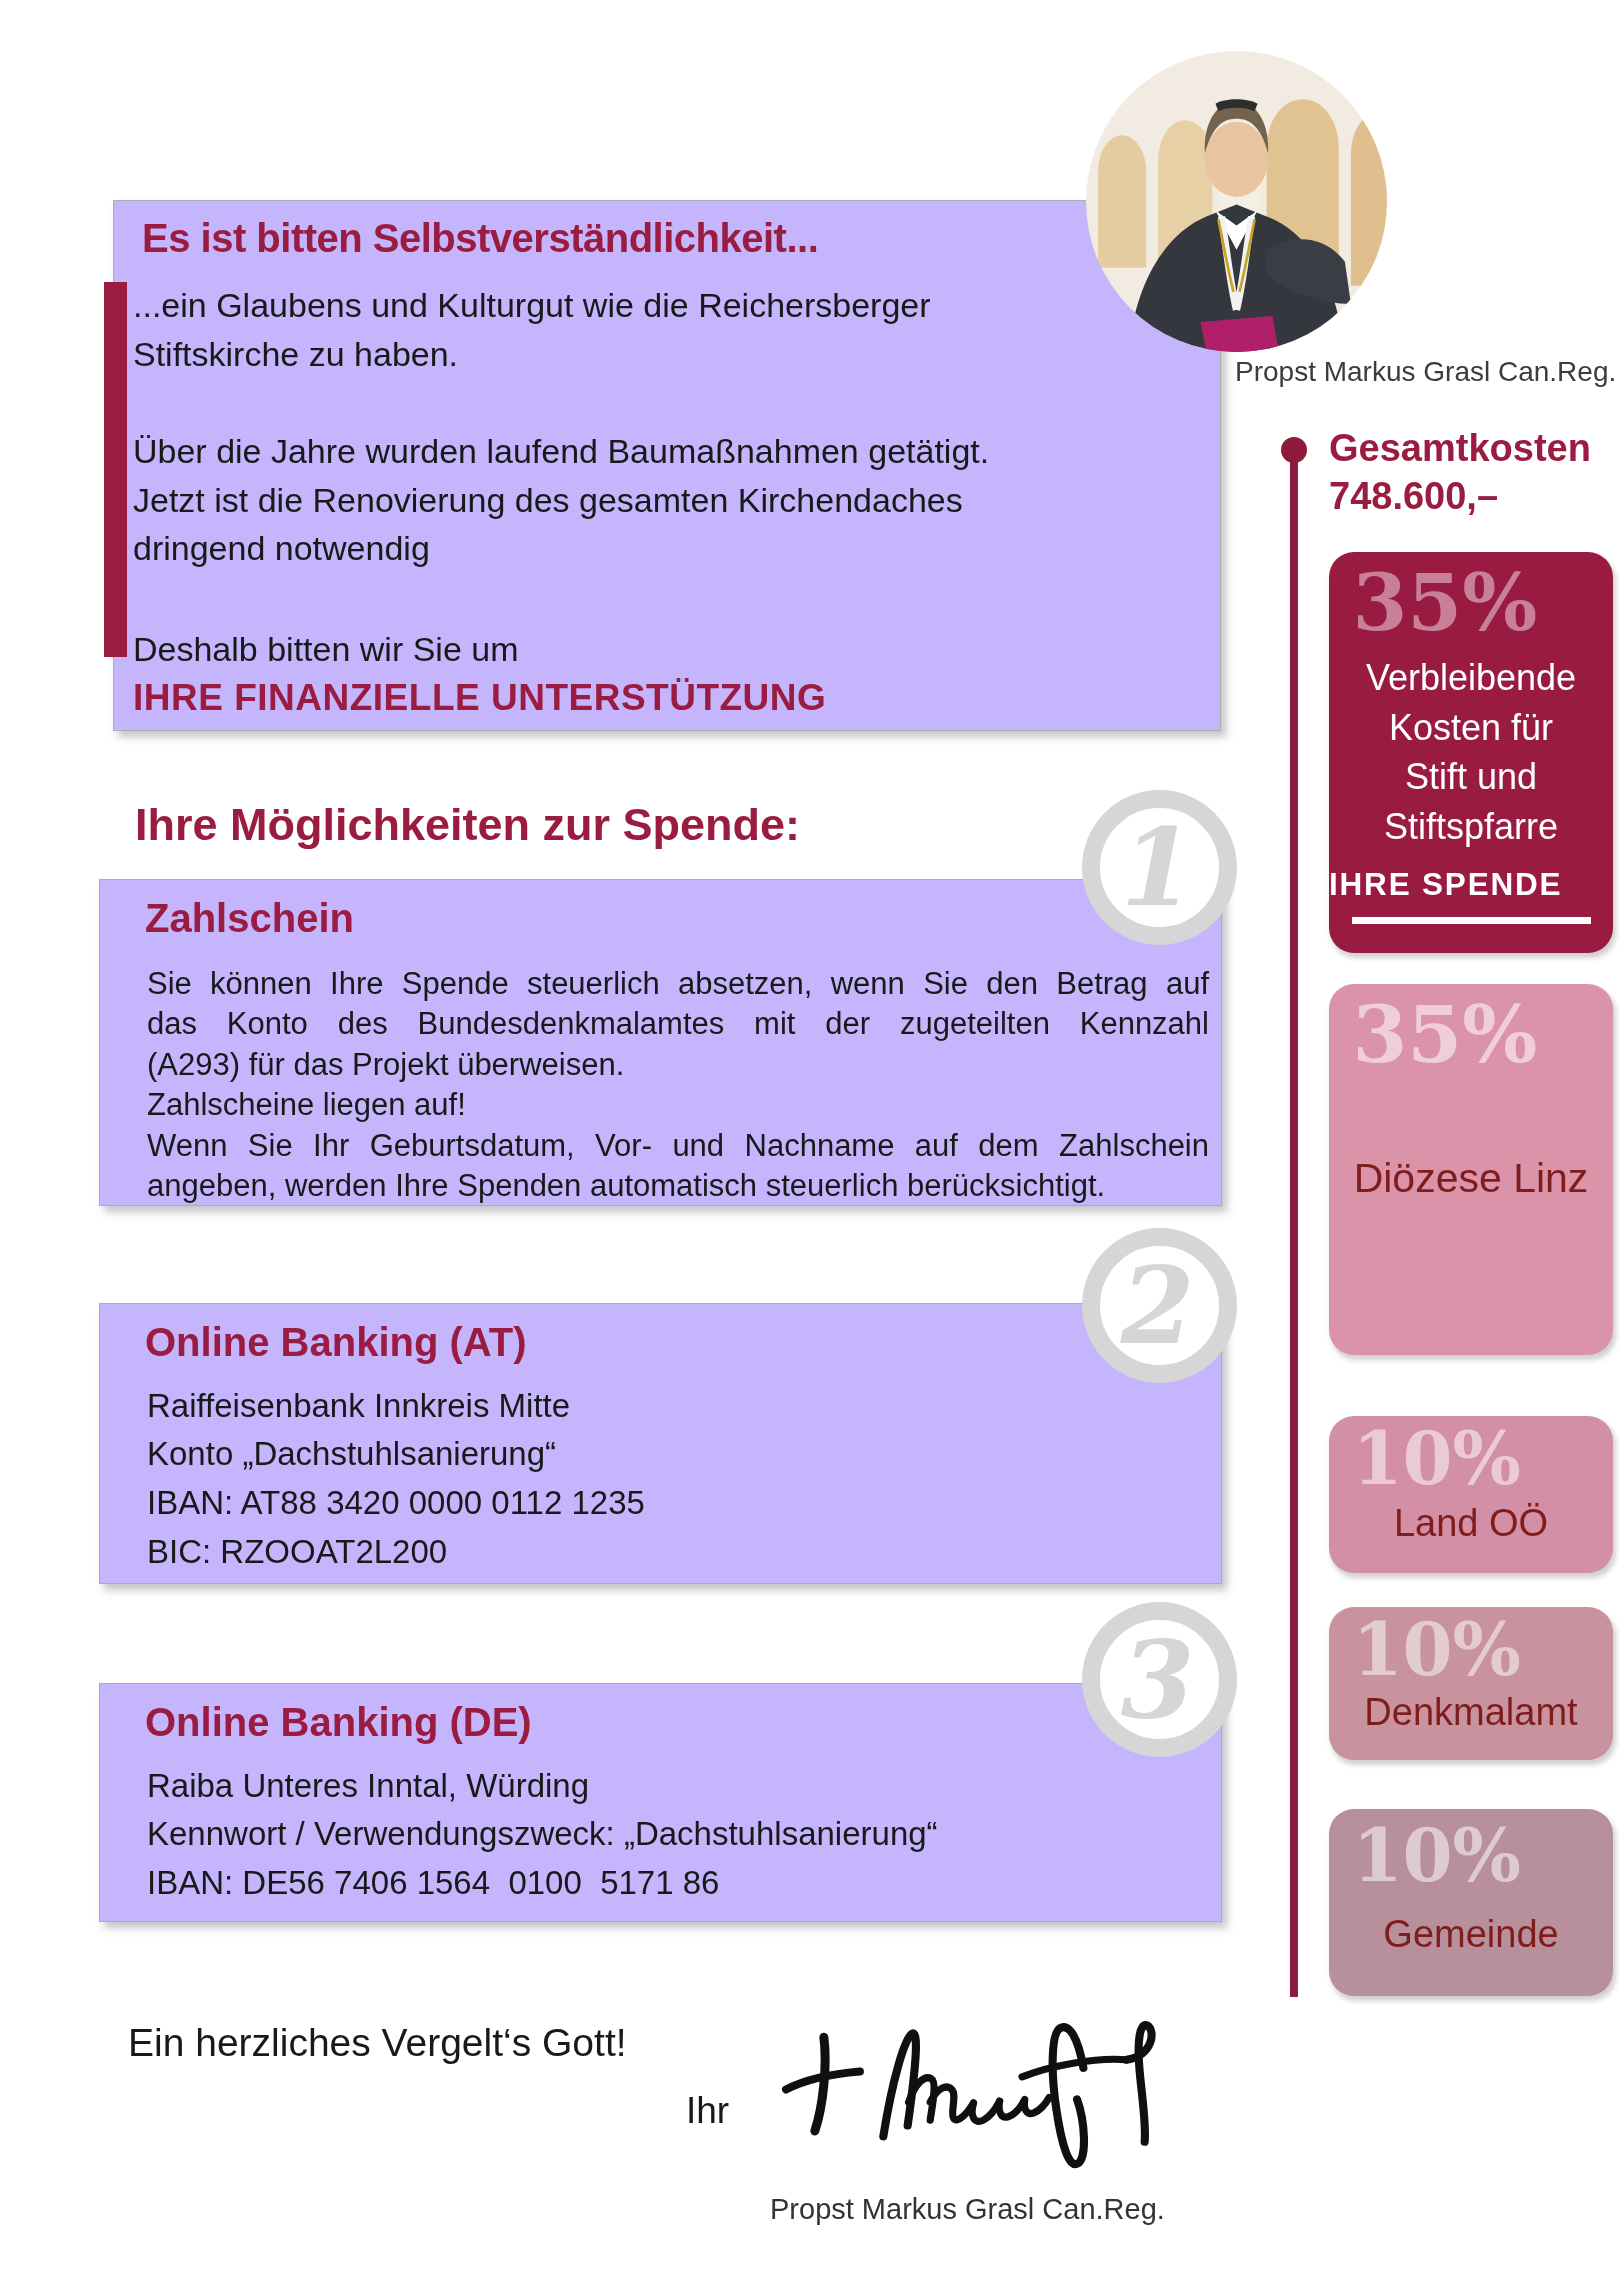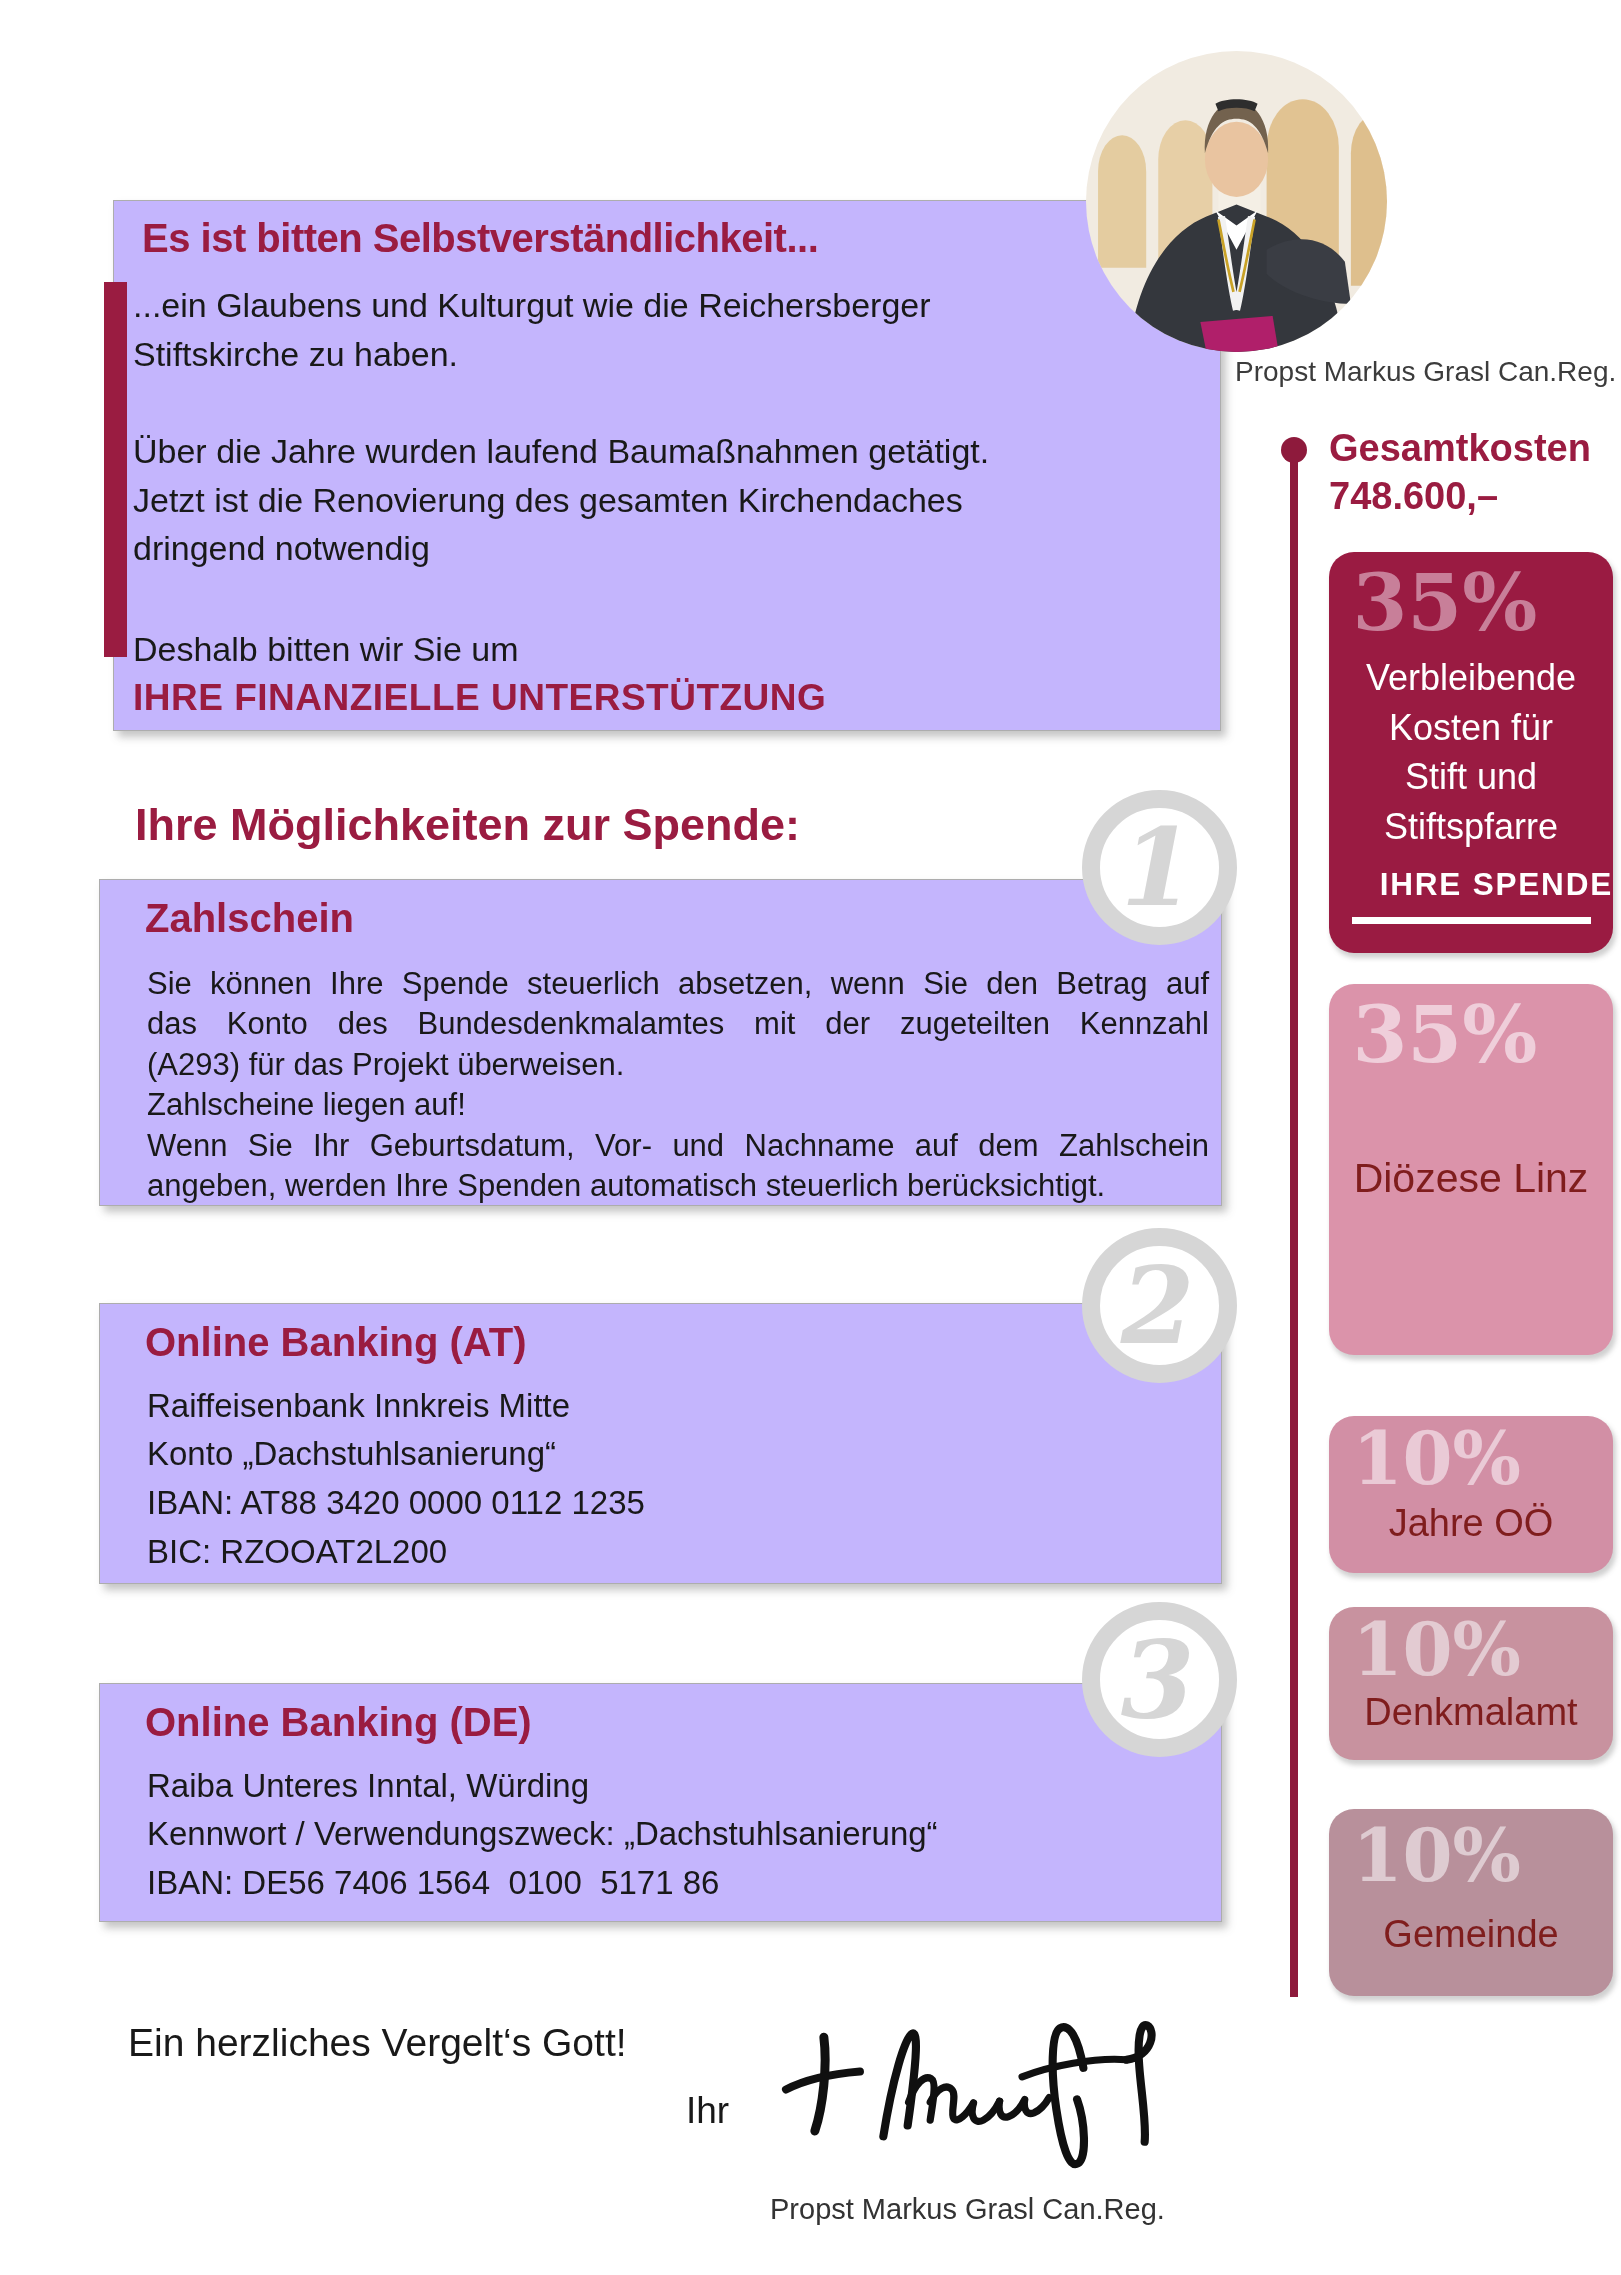--- a/index.html
+++ b/index.html
@@ -44,21 +44,21 @@
   
   .bullet-dot{left:1281px;top:437px;width:26px;height:26px;border-radius:50%;background:#8E1A3C;z-index:3;}
   .vline{left:1290px;top:455px;width:8px;height:1542px;background:#8E1A3C;}
   .costs-heading{left:1329px;top:424px;font-size:38px;line-height:48px;font-weight:bold;color:#9A1C41;}
   .pct-box{position:absolute;left:1329px;width:284px;box-shadow:2.7px 4.5px 5.4px rgba(100,100,100,0.3);z-index:2;border-radius:25px;}
   .pct{position:absolute;left:23.4px;top:3.6px;font-family:"DejaVu Serif", serif;font-weight:bold;}
   .pct-label{position:absolute;left:0;width:100%;text-align:center;color:#7f1d1d;}
   .b1{top:552px;height:401px;background:#9A1B42;}
   .b1 .pct{font-size:79px;color:#C87F99;}
   .b1 .wline{position:absolute;left:0;width:100%;text-align:center;color:#ffffff;font-size:36px;}
-  .spende{position:absolute;left:0;top:314px;width:100%;text-align:right;color:#ffffff;
+  .spende{position:absolute;left:0;top:314px;width:100%;text-align:left;color:#ffffff;
           font-size:31.5px;font-weight:bold;letter-spacing:1.8px;}
   .spende-underline{position:absolute;left:22.5px;top:365px;width:239px;height:7.2px;background:#ffffff;}
   .b2{top:984px;height:371px;background:#DB93AA;}
   .b2 .pct{font-size:79px;color:#EFCEDA;}
   .b2 .pct-label{top:171px;font-size:41px;}
   .b3{top:1416px;height:157px;background:#D28FA5;}
   .b3 .pct{font-size:72px;top:0px;color:#EACAD6;}
   .b3 .pct-label{top:86px;font-size:38px;}
   .b4{top:1607px;height:153px;background:#C8929F;}
   .b4 .pct{font-size:72px;top:0px;color:#E3CBD2;}
@@ -166,21 +166,21 @@
     <div class="spende-underline"></div>
   </div>
 
   <div class="pct-box b2">
     <div class="pct"><span>35%</span></div>
     <div class="pct-label">Diözese Linz</div>
   </div>
 
   <div class="pct-box b3">
     <div class="pct"><span>10%</span></div>
-    <div class="pct-label">Jahre OÖ</div>
+    <div class="pct-label">Land OÖ</div>
   </div>
 
   <div class="pct-box b4">
     <div class="pct"><span>10%</span></div>
     <div class="pct-label">Denkmalamt</div>
   </div>
 
   <div class="pct-box b5">
     <div class="pct"><span>10%</span></div>
     <div class="pct-label">Gemeinde</div>

